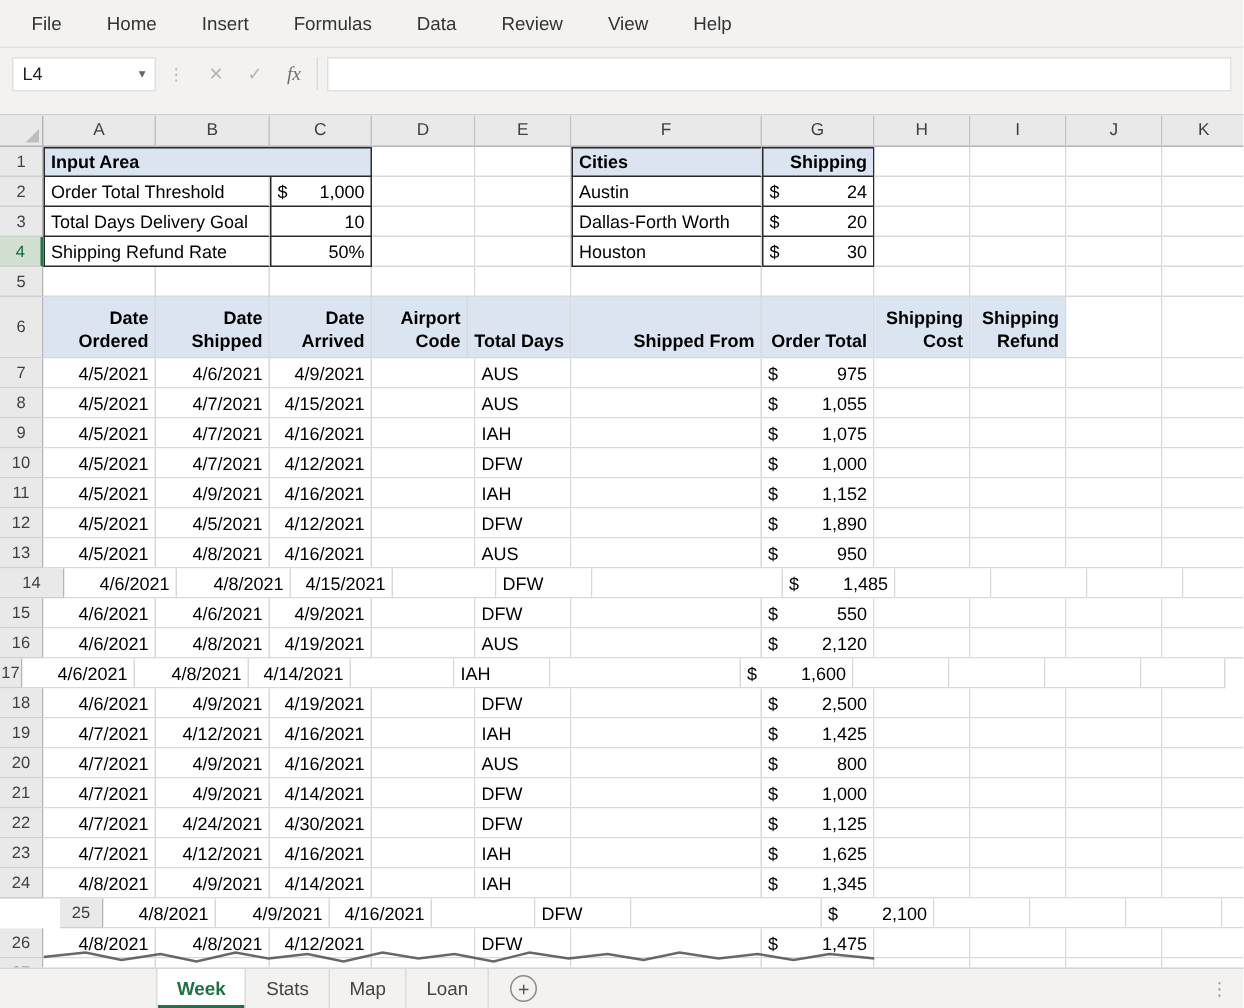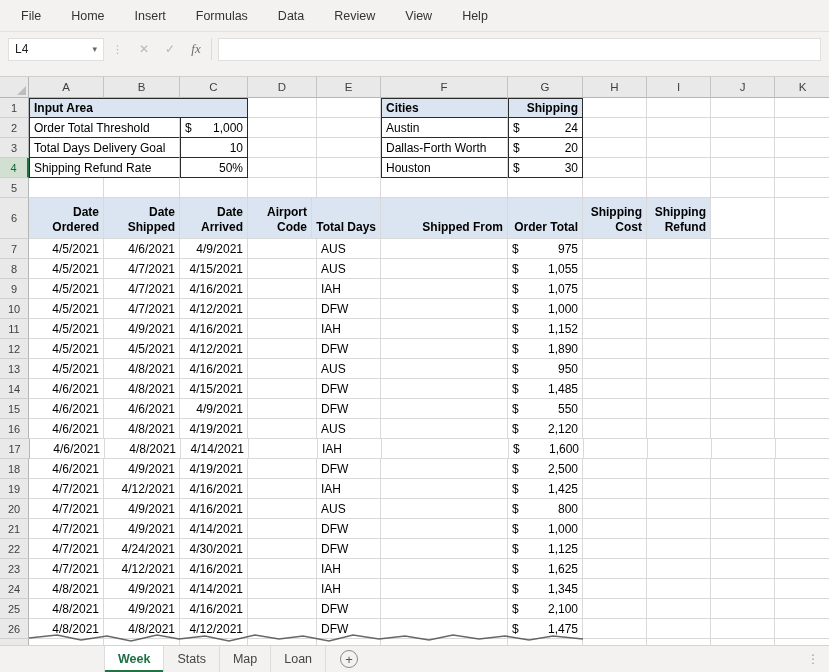--- a/index.html
+++ b/index.html
@@ -349,21 +349,21 @@
       <div class="cell acc" style="width: 75px;">
         <span>$</span>
         <span>950</span>
       </div>
       <div class="cell" style="width: 64px;"></div>
       <div class="cell" style="width: 64px;"></div>
       <div class="cell" style="width: 64px;"></div>
       <div class="cell" style="width: 56px;"></div>
     </div>
     <div class="grow" style="height: 20px;">
-      <div class="rowhdr" style="width: 29px;">14</div>
+      <div class="rowhdr" style="width: 43px;">14</div>
       <div class="cell ar" style="width: 75px;">4/6/2021</div>
       <div class="cell ar" style="width: 76px;">4/8/2021</div>
       <div class="cell ar" style="width: 68px;">4/15/2021</div>
       <div class="cell" style="width: 69px;"></div>
       <div class="cell al" style="width: 64px;">DFW</div>
       <div class="cell" style="width: 127px;"></div>
       <div class="cell acc" style="width: 75px;">
         <span>$</span>
         <span>1,485</span>
       </div>
@@ -400,21 +400,21 @@
       <div class="cell acc" style="width: 75px;">
         <span>$</span>
         <span>2,120</span>
       </div>
       <div class="cell" style="width: 64px;"></div>
       <div class="cell" style="width: 64px;"></div>
       <div class="cell" style="width: 64px;"></div>
       <div class="cell" style="width: 56px;"></div>
     </div>
     <div class="grow" style="height: 20px;">
-      <div class="rowhdr" style="width: 30px;">17</div>
+      <div class="rowhdr" style="width: 15px;">17</div>
       <div class="cell ar" style="width: 75px;">4/6/2021</div>
       <div class="cell ar" style="width: 76px;">4/8/2021</div>
       <div class="cell ar" style="width: 68px;">4/14/2021</div>
       <div class="cell" style="width: 69px;"></div>
       <div class="cell al" style="width: 64px;">IAH</div>
       <div class="cell" style="width: 127px;"></div>
       <div class="cell acc" style="width: 75px;">
         <span>$</span>
         <span>1,600</span>
       </div>
@@ -535,21 +535,21 @@
       <div class="cell" style="width: 127px;"></div>
       <div class="cell acc" style="width: 75px;">
         <span>$</span>
         <span>1,345</span>
       </div>
       <div class="cell" style="width: 64px;"></div>
       <div class="cell" style="width: 64px;"></div>
       <div class="cell" style="width: 64px;"></div>
       <div class="cell" style="width: 56px;"></div>
     </div>
-    <div class="grow" style="height: 20px;">
+    <div class="grow" style="height: 20px; margin-left: 40px;">
       <div class="rowhdr" style="width: 29px;">25</div>
       <div class="cell ar" style="width: 75px;">4/8/2021</div>
       <div class="cell ar" style="width: 76px;">4/9/2021</div>
       <div class="cell ar" style="width: 68px;">4/16/2021</div>
       <div class="cell" style="width: 69px;"></div>
       <div class="cell al" style="width: 64px;">DFW</div>
       <div class="cell" style="width: 127px;"></div>
       <div class="cell acc" style="width: 75px;">
         <span>$</span>
         <span>2,100</span>

